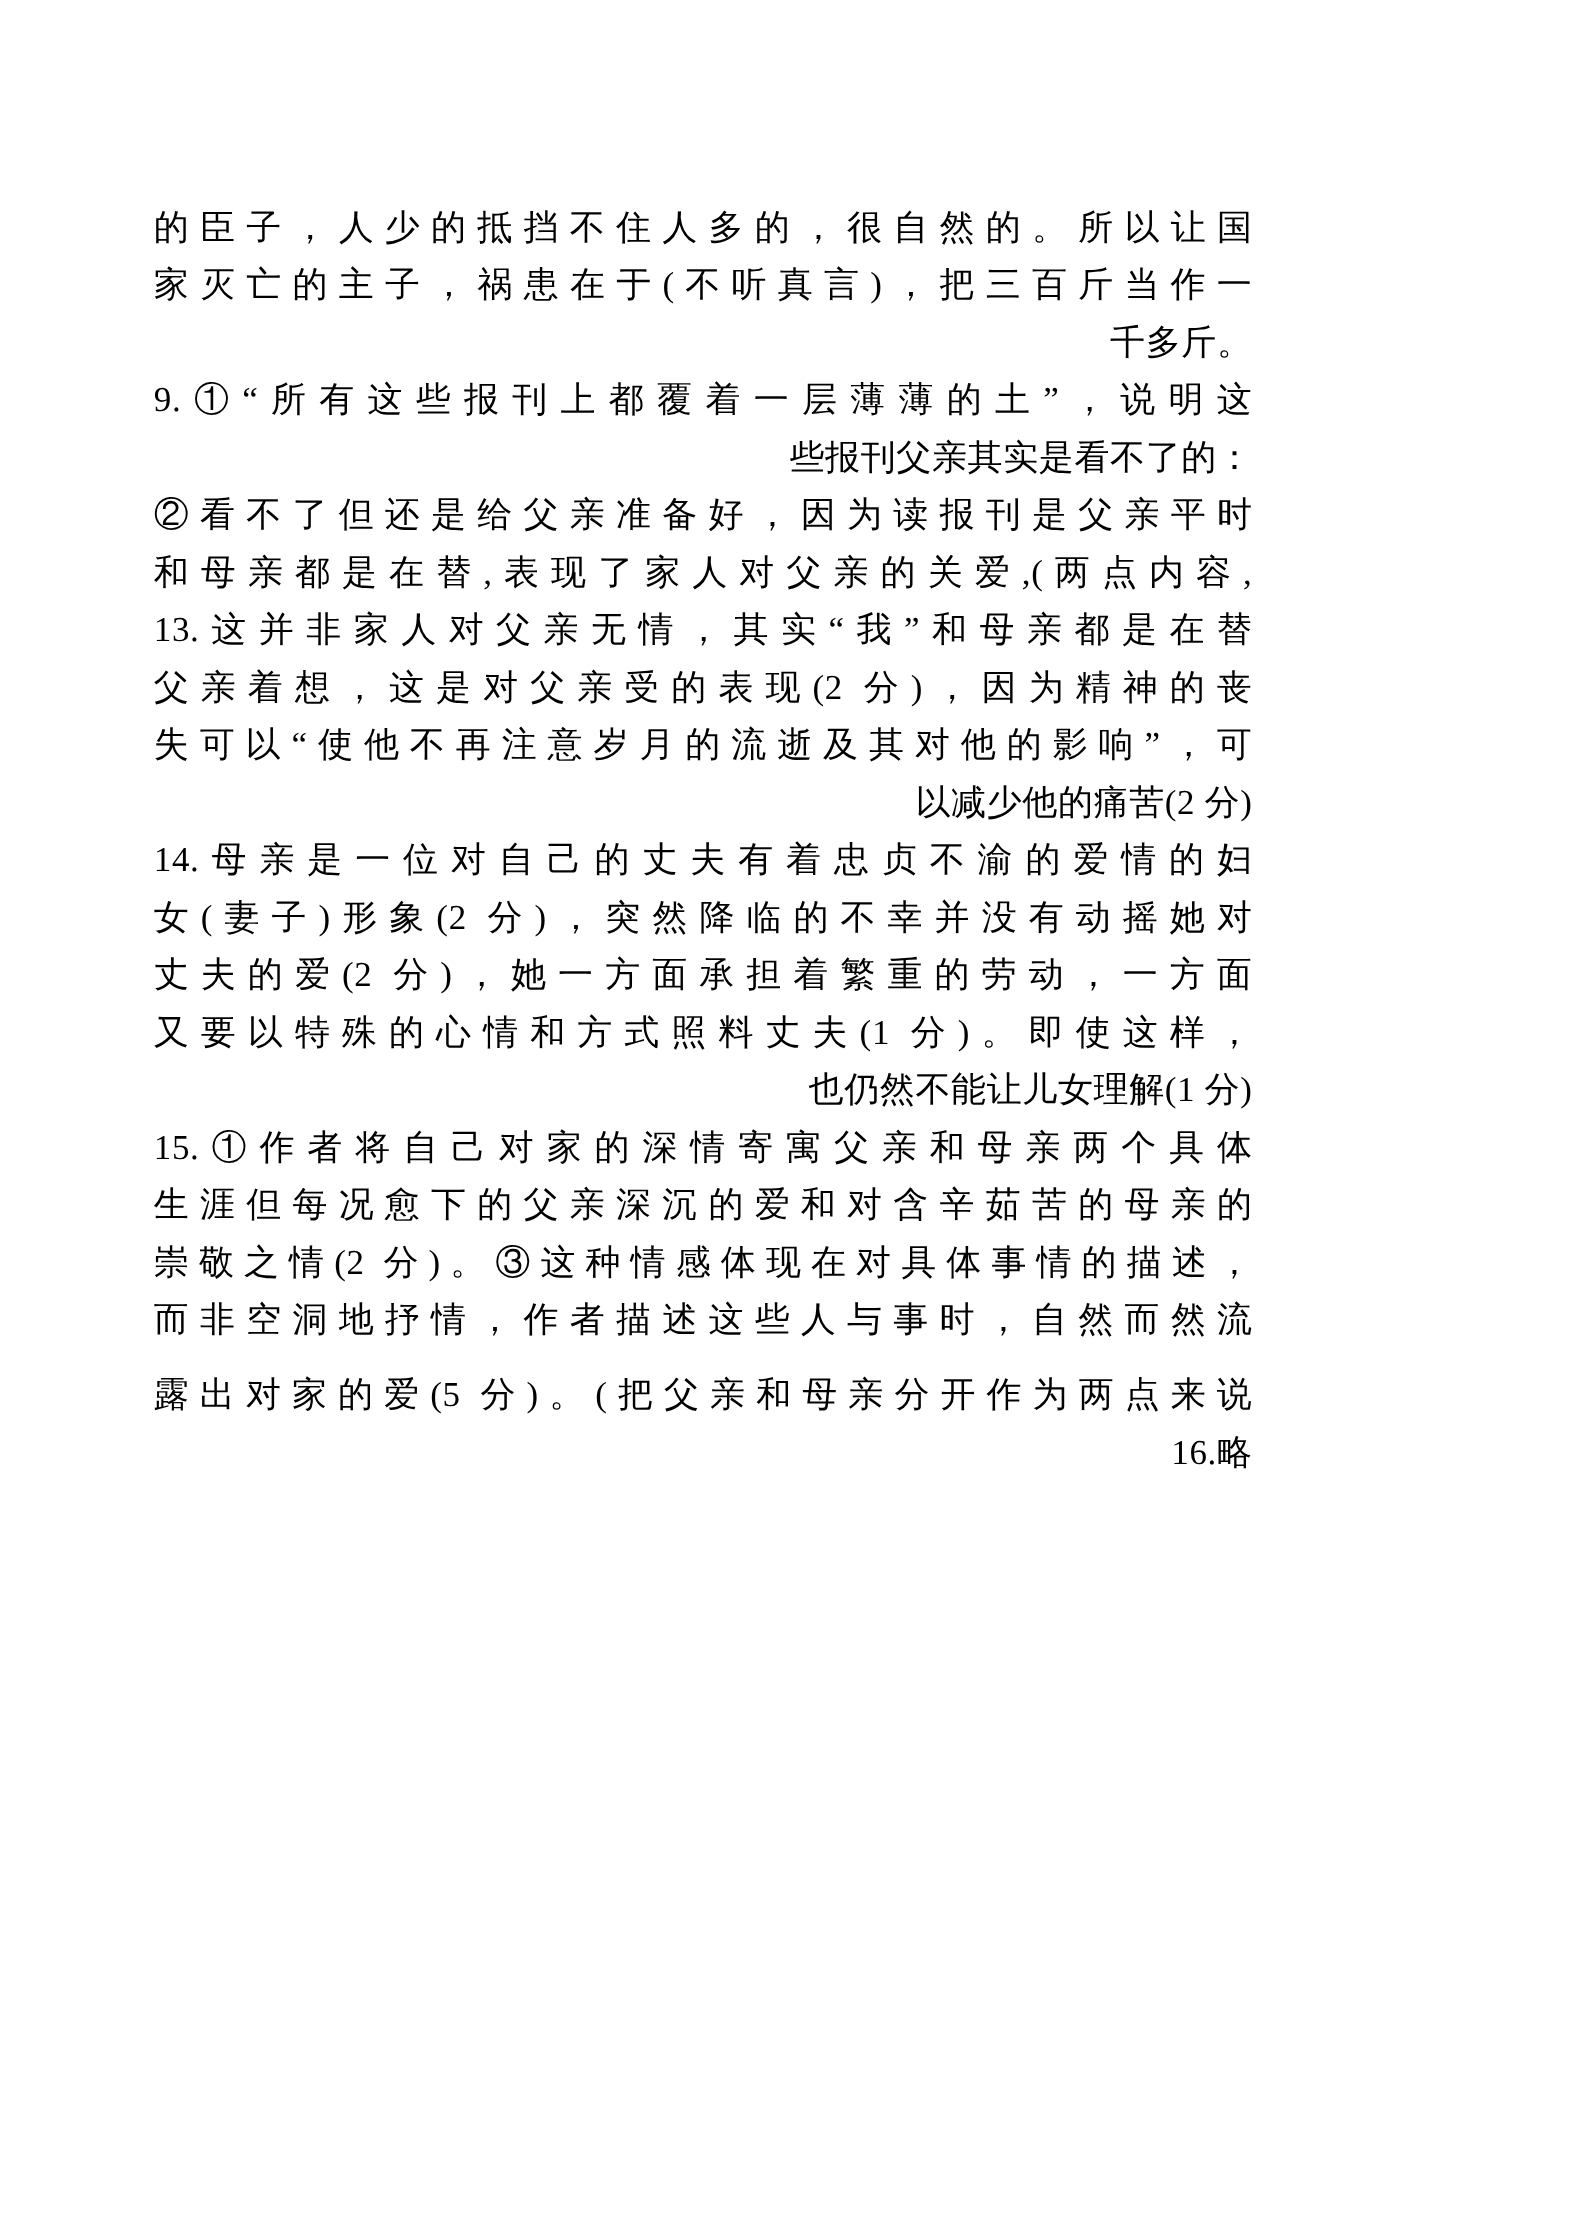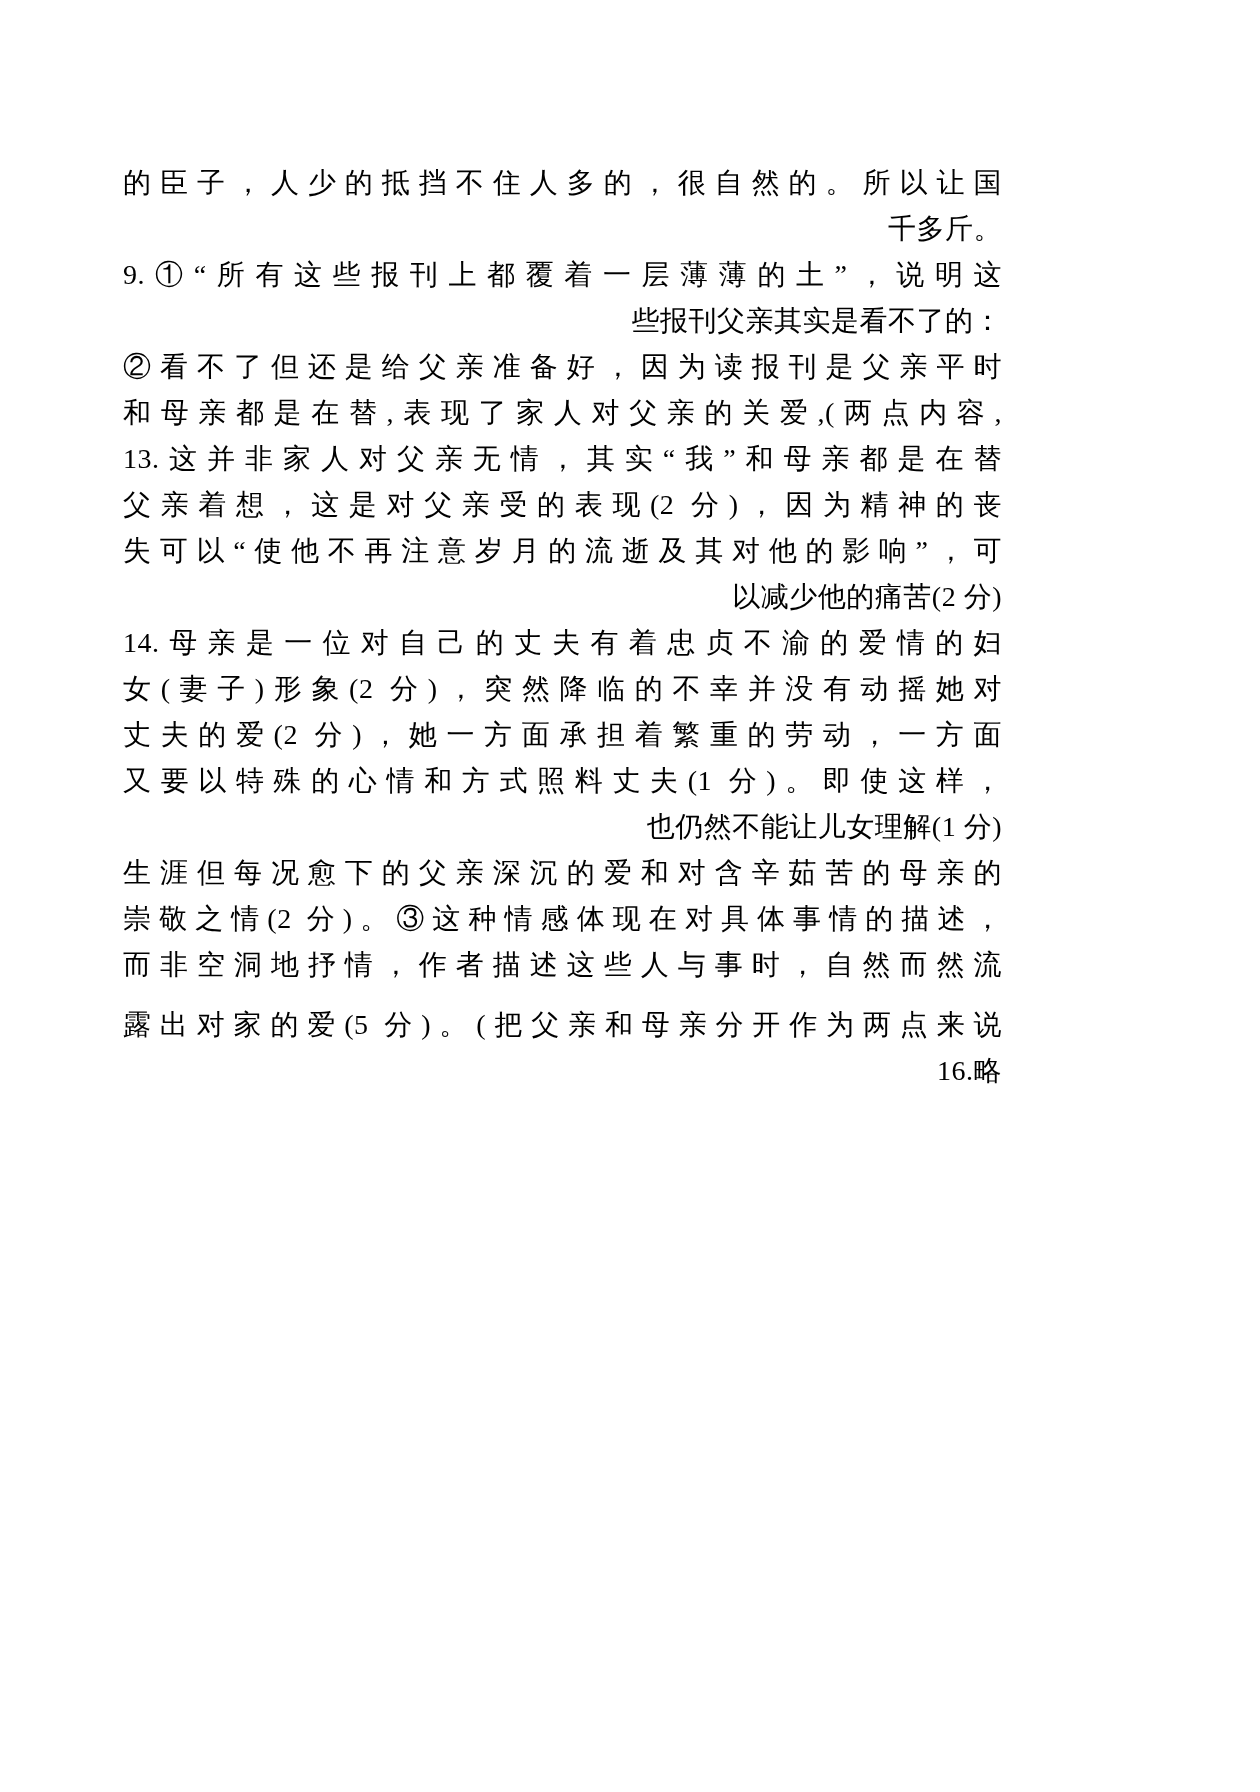--- a/index.html
+++ b/index.html
@@ -41,33 +41,35 @@
   .ln.gap {
     margin-top: 14px;
   }
 </style>
 </head>
 <body>
 
 <div class="page">
   <div class="textblock">
     <div class="ln j">的臣子，人少的抵挡不住人多的，很自然的。所以让国</div>
+    <div class="ln j">家灭亡的主子，祸患在于(不听真言)，把三百斤当作一</div>
     <div class="ln">千多斤。</div>
     <div class="ln j">9.①“所有这些报刊上都覆着一层薄薄的土”，说明这</div>
     <div class="ln">些报刊父亲其实是看不了的：</div>
     <div class="ln j">②看不了但还是给父亲准备好，因为读报刊是父亲平时</div>
     <div class="ln j">和母亲都是在替,表现了家人对父亲的关爱,(两点内容,</div>
     <div class="ln j">13.这并非家人对父亲无情，其实“我”和母亲都是在替</div>
     <div class="ln j">父亲着想，这是对父亲受的表现(2 分)，因为精神的丧</div>
     <div class="ln j">失可以“使他不再注意岁月的流逝及其对他的影响”，可</div>
     <div class="ln">以减少他的痛苦(2 分)</div>
     <div class="ln j">14.母亲是一位对自己的丈夫有着忠贞不渝的爱情的妇</div>
     <div class="ln j">女(妻子)形象(2 分)，突然降临的不幸并没有动摇她对</div>
     <div class="ln j">丈夫的爱(2 分)，她一方面承担着繁重的劳动，一方面</div>
     <div class="ln j">又要以特殊的心情和方式照料丈夫(1 分)。即使这样，</div>
     <div class="ln">也仍然不能让儿女理解(1 分)</div>
+    <div class="ln j">15.①作者将自己对家的深情寄寓父亲和母亲两个具体</div>
     <div class="ln j">生涯但每况愈下的父亲深沉的爱和对含辛茹苦的母亲的</div>
     <div class="ln j">崇敬之情(2 分)。③这种情感体现在对具体事情的描述，</div>
     <div class="ln j">而非空洞地抒情，作者描述这些人与事时，自然而然流</div>
     <div class="ln j gap">露出对家的爱(5 分)。(把父亲和母亲分开作为两点来说</div>
     <div class="ln">16.略</div>
   </div>
 </div>
 
 </body></html>

